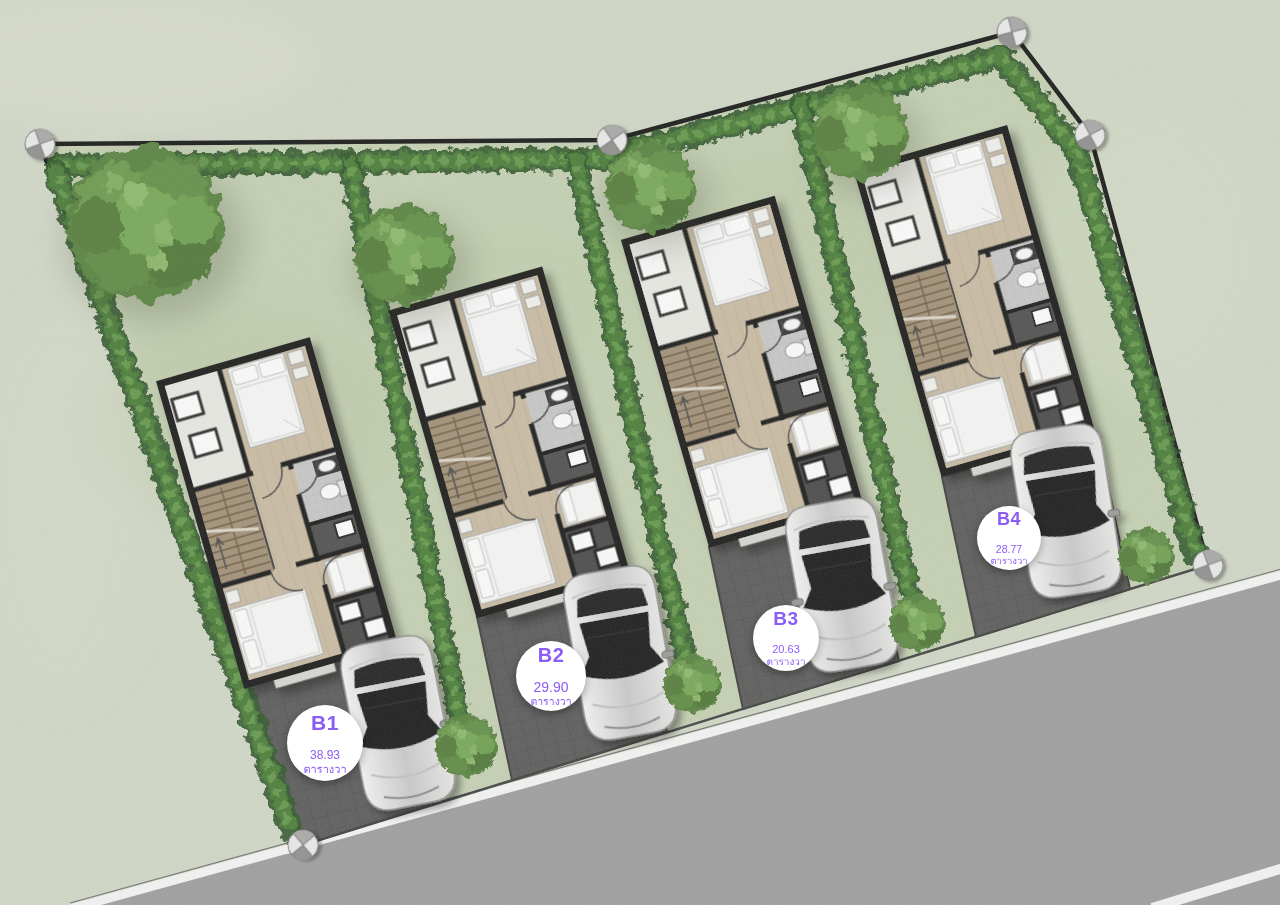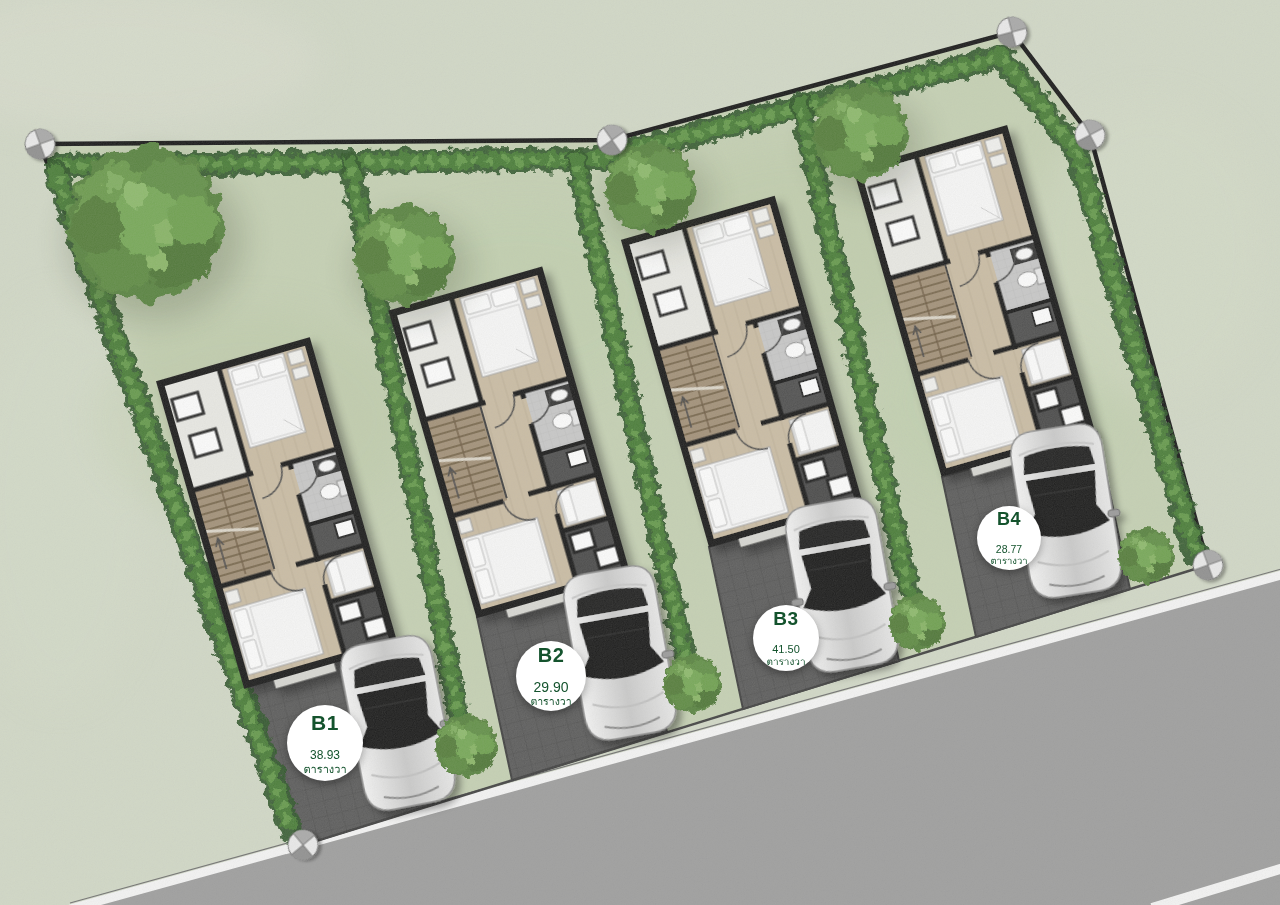--- a/index.html
+++ b/index.html
@@ -5,21 +5,21 @@
   html,body{margin:0;padding:0;background:#dfe3d8;}
   #stage{
     position:relative;width:1280px;height:905px;overflow:hidden;
     font-family:"Liberation Sans","DejaVu Sans",sans-serif;
     background:#d3dac8;
   }
   #scene{position:absolute;left:0;top:0;}
   .plot-label{
     position:absolute;border-radius:50%;background:#ffffff;
     display:flex;flex-direction:column;align-items:center;justify-content:center;
-    text-align:center;color:#14532d;
+    text-align:center;color:#8b5cf6;
     box-shadow:0 3px 8px rgba(0,0,0,0.35);
   }
   .plot-id{font-weight:bold;line-height:1.1;letter-spacing:.5px;}
   .plot-area{line-height:1.25;margin-top:13px;}
   .plot-unit{line-height:1.1;}
   
   #label-b1{left:287px;top:705px;width:76px;height:76px;}
   #label-b1 .plot-id{font-size:21px;} #label-b1 .plot-area{font-size:12px;} #label-b1 .plot-unit{font-size:11px;}
   #label-b2{left:516px;top:641px;width:70px;height:70px;justify-content:center;}
   #label-b2 .plot-id{font-size:20px;} #label-b2 .plot-area{font-size:14px;} #label-b2 .plot-unit{font-size:10.5px;}
@@ -315,21 +315,21 @@
     <div class="plot-area">38.93</div>
     <div class="plot-unit">ตารางวา</div>
   </div>
   <div class="plot-label" id="label-b2">
     <div class="plot-id">B2</div>
     <div class="plot-area">29.90</div>
     <div class="plot-unit">ตารางวา</div>
   </div>
   <div class="plot-label" id="label-b3">
     <div class="plot-id">B3</div>
-    <div class="plot-area">41.50</div>
+    <div class="plot-area">20.63</div>
     <div class="plot-unit">ตารางวา</div>
   </div>
   <div class="plot-label" id="label-b4">
     <div class="plot-id">B4</div>
     <div class="plot-area">28.77</div>
     <div class="plot-unit">ตารางวา</div>
   </div>
 
 </div>
 

